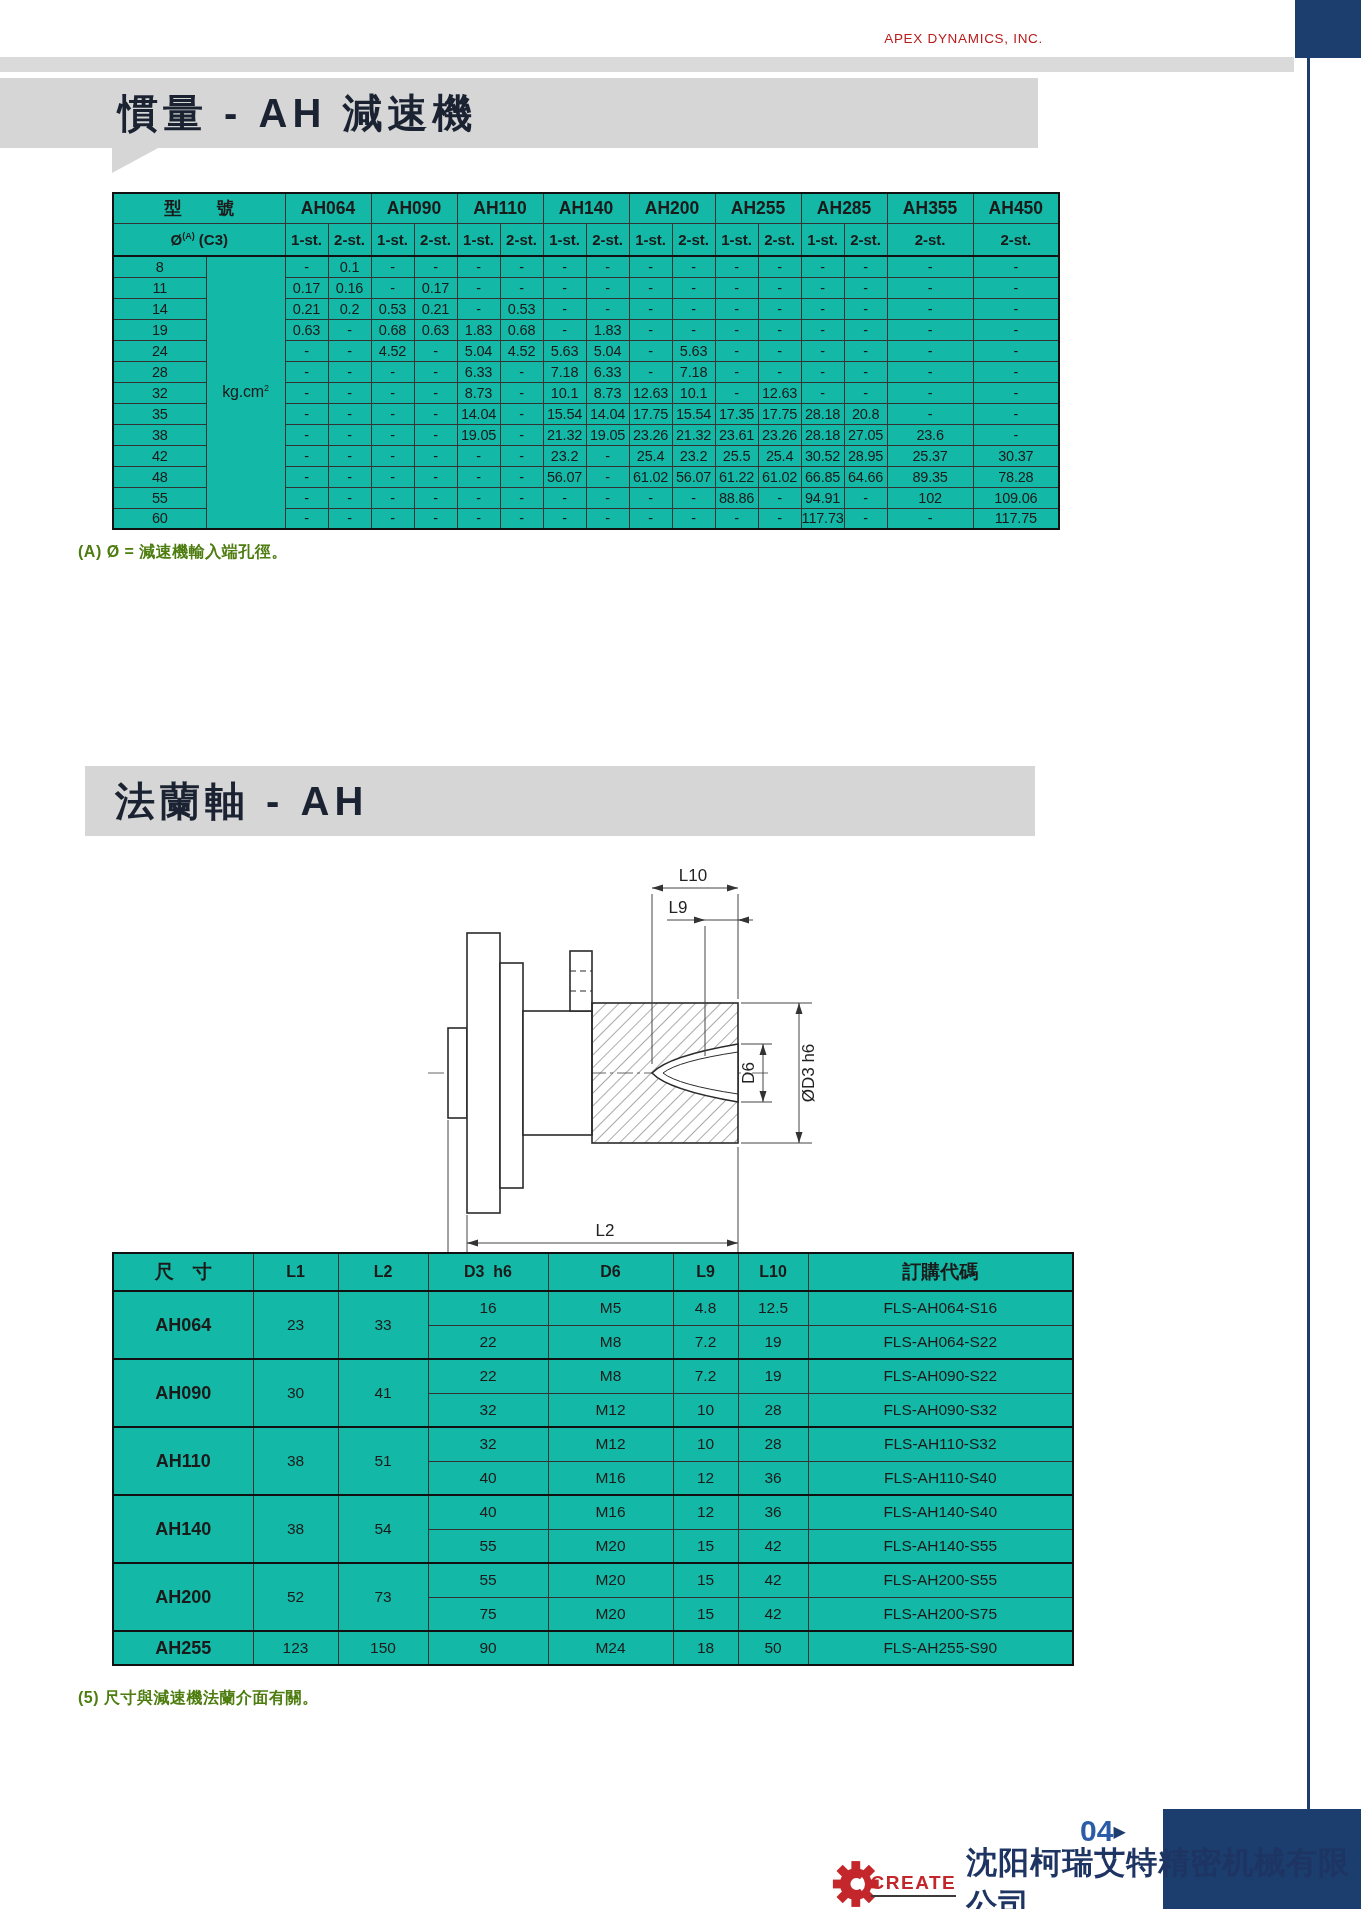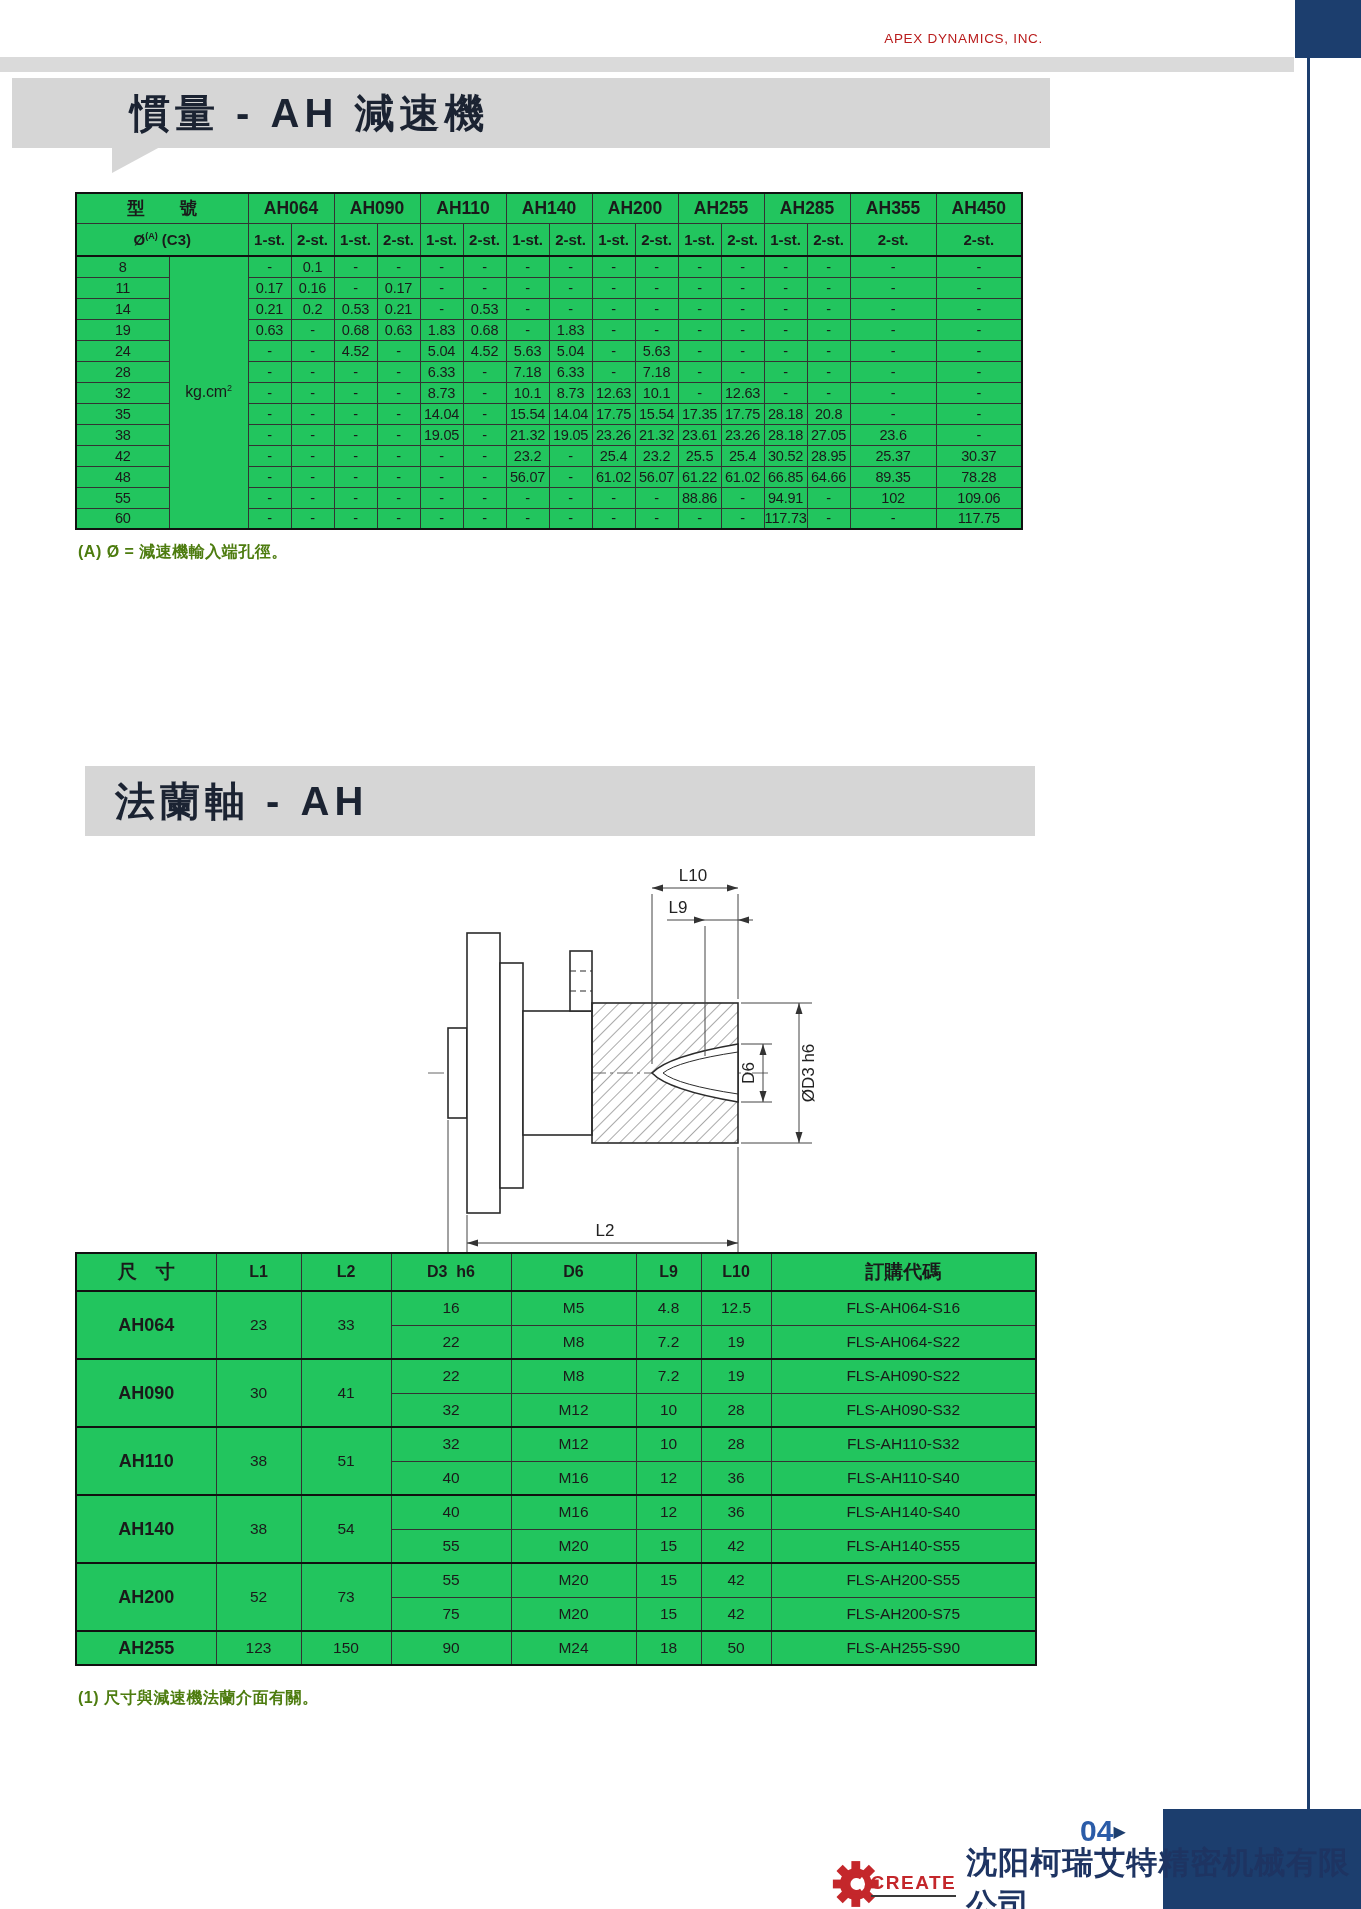--- a/index.html
+++ b/index.html
@@ -9,28 +9,28 @@
   .abs { position:absolute; }
 
   
   .brand { top:31px; right:318px; font-size:13.5px; letter-spacing:.7px; color:#b91c1c; font-weight:500; }
   .corner { top:0; right:0; width:66px; height:58px; background:#1c3e6e; }
   .strip { top:57px; left:0; width:1294px; height:15px; background:#dadada; }
   .edge { top:57px; right:51px; width:3px; height:1752px; background:#1c3e6e; }
 
   
   .band { background:#d6d6d6; height:70px; display:flex; align-items:center; }
-  .band1 { top:78px; left:12px; width:1038px; padding-left:118px; }
+  .band1 { top:78px; left:0; width:1038px; padding-left:118px; }
   .band2 { top:766px; left:85px; width:950px; padding-left:30px; }
   .band .t { font-size:40px; font-weight:bold; color:#1b2332; letter-spacing:5px; }
   .notch { top:147px; left:112px; width:0; height:0;
            border-top:26px solid #d6d6d6; border-right:48px solid transparent; }
 
   
-  table { border-collapse:collapse; table-layout:fixed; background:#22c55e; }
+  table { border-collapse:collapse; table-layout:fixed; background:#14b8a6;margin-left:37px; }
   #t1 { left:75px; top:192px; width:946px; border:2.5px solid #111; }
   #t1 th, #t1 td { border:1px solid #333; text-align:center; overflow:hidden; padding:0; }
   #t1 thead tr:first-child th { height:30px; font-size:17.5px; }
   #t1 thead tr:last-child th { height:33px; font-size:15px; border-bottom:2.5px solid #111; }
   #t1 tbody td { height:21px; font-size:14.5px; letter-spacing:-0.2px; }
   #t1 sup { font-size:9px; }
   #t1 .unit { font-size:16px; }
   #t1 .bore-hd { font-size:17px; }
 
   #t2 { left:75px; top:1252px; width:960px; border:2.5px solid #111; }
@@ -566,21 +566,21 @@
         <td rowspan="1">150</td>
         <td>90</td>
         <td>M24</td>
         <td>18</td>
         <td>50</td>
         <td>FLS-AH255-S90</td>
       </tr>
     </tbody>
   </table>
 
-<div class="abs note note1">(1) 尺寸與減速機法蘭介面有關。</div>
+<div class="abs note note1">(5) 尺寸與減速機法蘭介面有關。</div>
 
 <div class="abs pageno">
   <span class="num">04</span>
   <span class="arrow">▶</span>
 </div>
 <div class="abs bottom-block"></div>
 <div class="abs logo-row">
   <svg width="54" height="54" viewBox="0 0 54 54">
     <g transform="translate(27,27)">
       <g fill="#c4272b">

